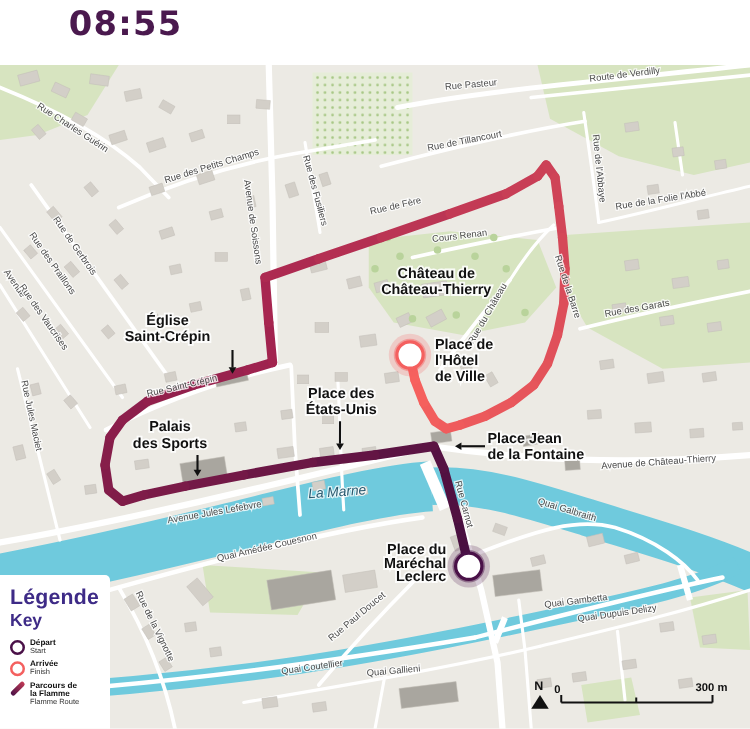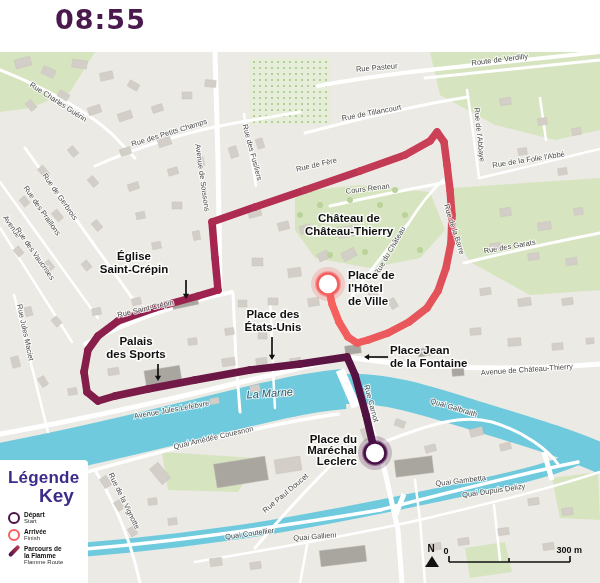--- a/index.html
+++ b/index.html
@@ -11,21 +11,21 @@
         font-size:27px;letter-spacing:1px;}
   .t-start{left:55px;}
   .t-end{left:443px;}
   .dash-wrap{position:absolute;left:160px;top:15px;}
   
   .map-svg{position:absolute;top:52px;left:0;}
   
   .legend{position:absolute;left:0;top:460px;width:88px;height:148px;background:#ffffff;
           z-index:6;box-sizing:border-box;padding:9px 0 0 8px;border-radius:0 4px 0 0;}
   .lg-title{font-size:17px;font-weight:800;letter-spacing:.2px;line-height:18px;}
-  .lg-key{font-size:19px;font-weight:700;line-height:16px;margin-top:1px;margin-left:31px;}
+  .lg-key{font-size:14px;font-weight:700;line-height:16px;margin-top:1px;}
   .lg-items{margin-top:7px;display:flex;flex-direction:column;gap:3px;}
   .lg-item{display:flex;gap:4px;align-items:flex-start;}
   .lg-circle{width:8px;height:8px;border-radius:50%;border:2.2px solid #000;flex:0 0 auto;margin-top:1px;background:#fff;}
   .lg-swatch-box{width:12px;height:12px;flex:0 0 auto;position:relative;}
   .lg-swatch{position:absolute;left:-1px;top:4px;width:14px;height:3.5px;border-radius:2px;
              background:linear-gradient(90deg,#4a1148,#c23b55);transform:rotate(-45deg);}
   .lg-fr{font-size:6.5px;font-weight:700;color:#111;line-height:7px;}
   .lg-en{font-size:6px;color:#333;line-height:7px;}
 </style>
 </head>

